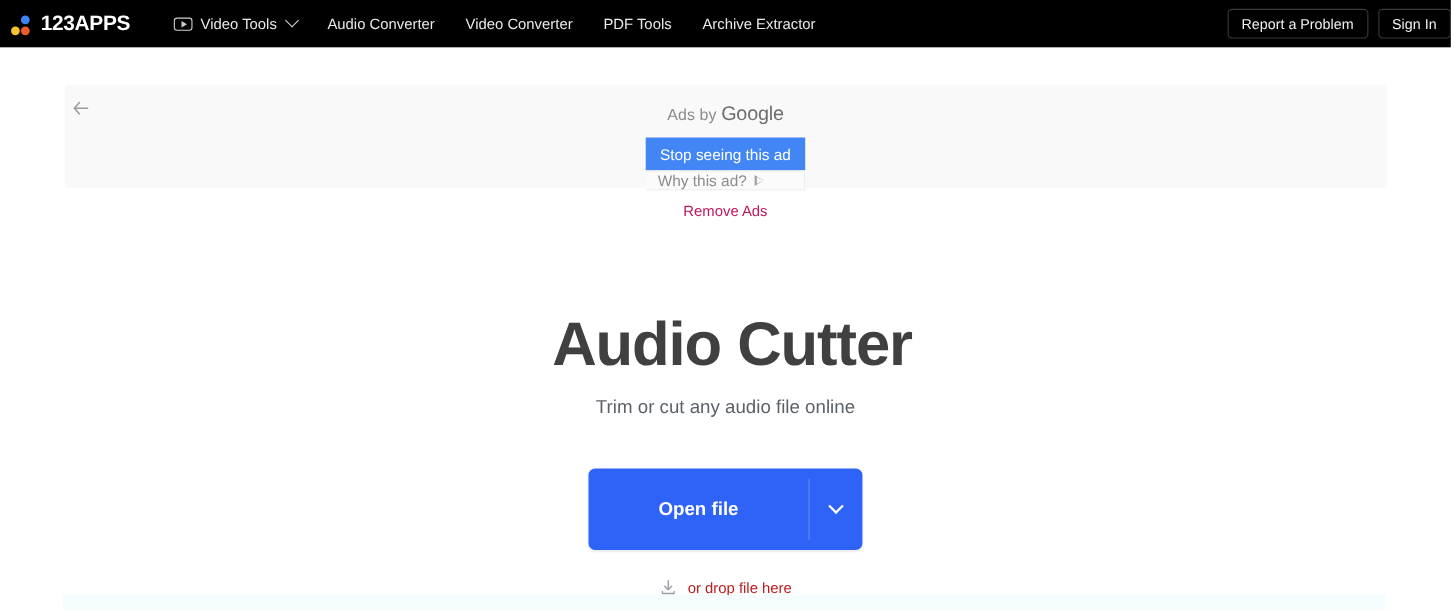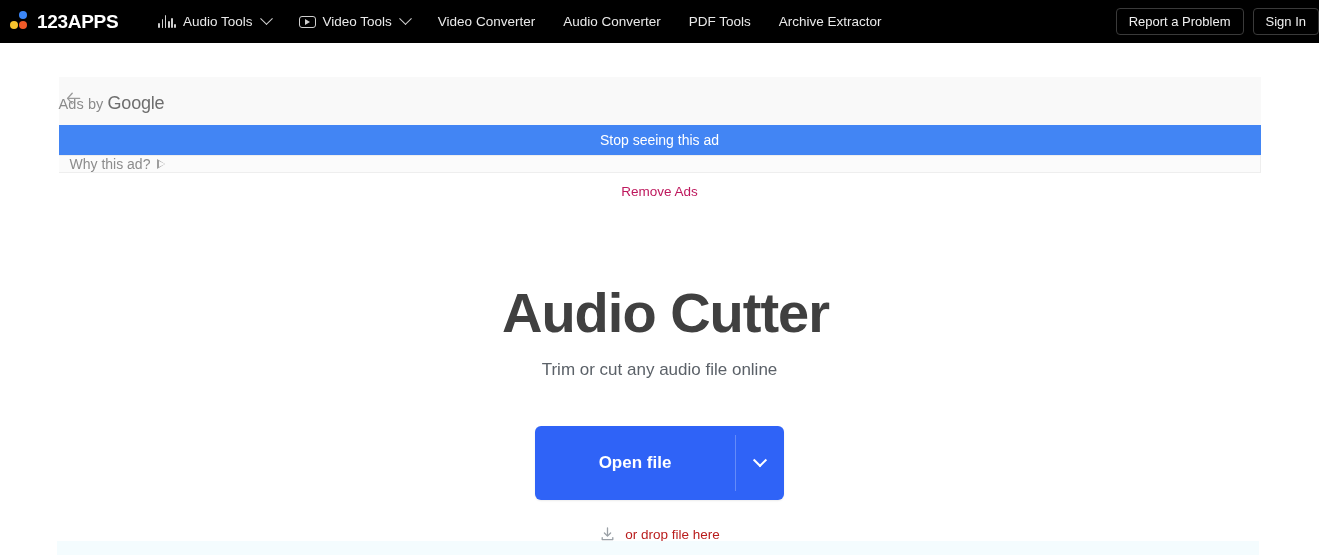--- a/index.html
+++ b/index.html
@@ -16,21 +16,21 @@
   .header {
     height: 43px;
     background: #000000;
     display: flex;
     align-items: center;
     padding: 0 16px 0 10px;
     position: relative;
   }
   .logo-wrap {
     display: flex;
-    align-items: flex-start;
+    align-items: flex-end;
     gap: 8px;
     margin-right: 26px;
     cursor: pointer;
   }
   .logo-dots {
     position: relative;
     width: 19px;
     height: 19px;
     flex: 0 0 19px;
   }
@@ -133,20 +133,21 @@
     position: relative;
     width: 1202px;
     margin: 34px auto 0;
   }
   .ad-box {
     position: relative;
     height: 94px;
     background: #f9f9f9;
     display: flex;
     flex-direction: column;
+    align-items: center;
     justify-content: center;
   }
   .ad-back {
     position: absolute;
     left: 4px;
     top: 10px;
     width: 22px;
     height: 22px;
     display: flex;
     align-items: center;
@@ -326,45 +327,33 @@
     <span class="logo-dots">
       <i class="dot-blue"></i>
       <i class="dot-yellow"></i>
       <i class="dot-orange"></i>
     </span>
     <span class="logo-text">123APPS</span>
   </div>
 
   <nav class="nav">
 
-    <div class="nav-item">
-      <span class="icon-eq">
-        <span style="height:5px"></span>
-          <span style="height:9px"></span>
-          <span style="height:13px"></span>
-          <span style="height:7px"></span>
-          <span style="height:10px"></span>
-          <span style="height:4px"></span>
-      </span>
-      <span>Audio Tools</span>
-      <span class="chev"></span>
-    </div>
 
     <div class="nav-item">
       <span class="icon-video"></span>
       <span>Video Tools</span>
       <span class="chev"></span>
     </div>
 
     <div class="nav-item">
+      <span>Audio Converter</span>
+    </div>
+
+    <div class="nav-item">
       <span>Video Converter</span>
-    </div>
-
-    <div class="nav-item">
-      <span>Audio Converter</span>
     </div>
 
     <div class="nav-item">
       <span>PDF Tools</span>
     </div>
 
     <div class="nav-item">
       <span>Archive Extractor</span>
     </div>
 

